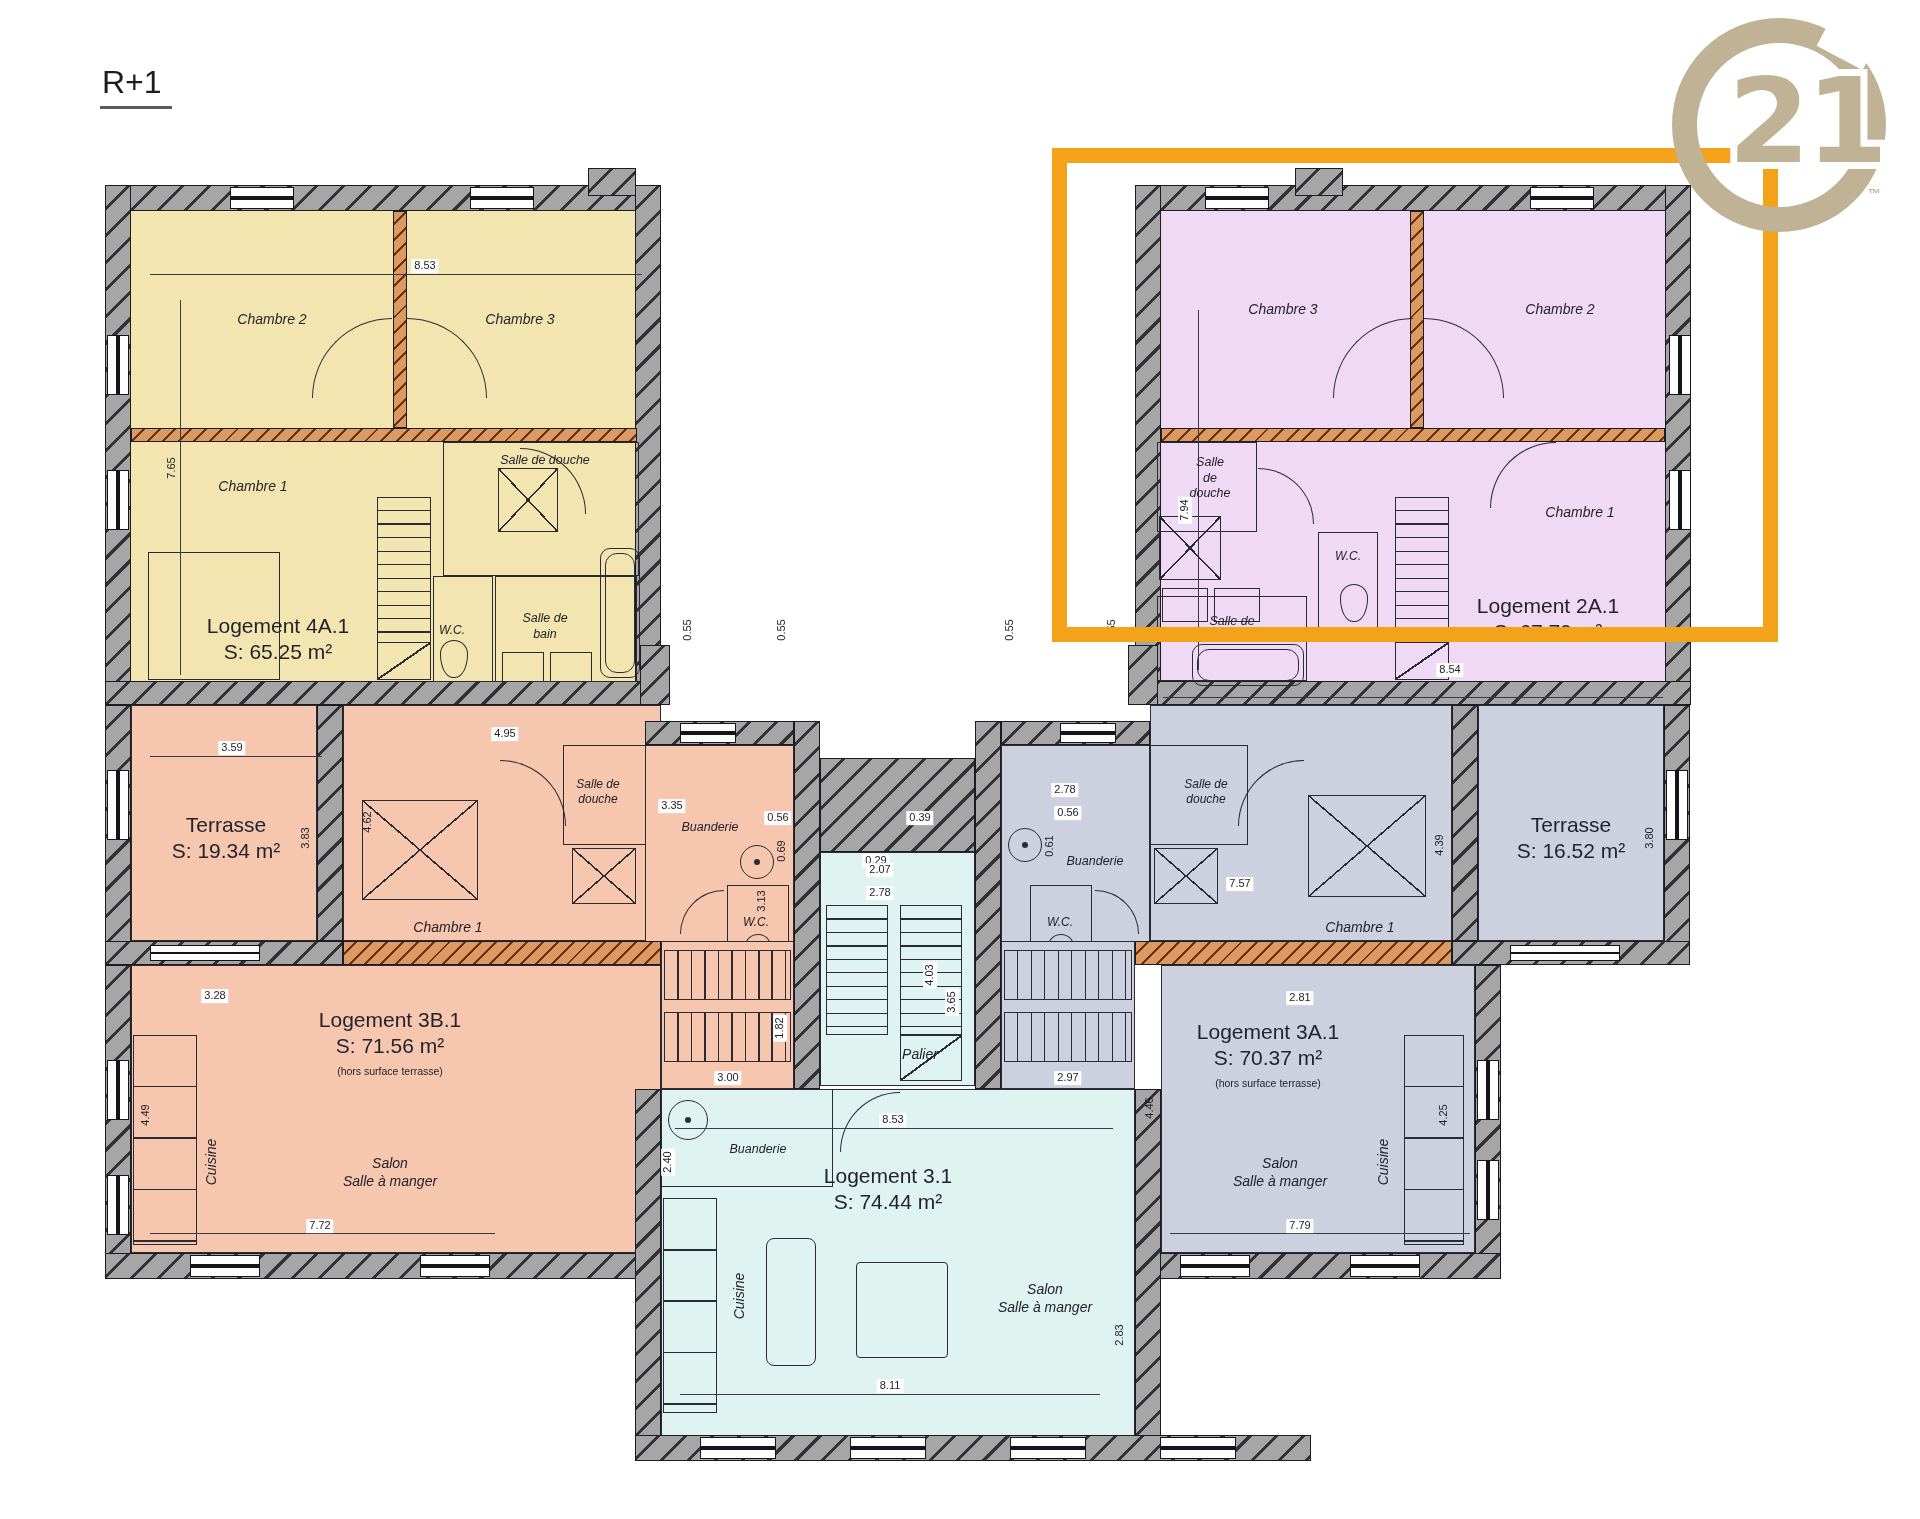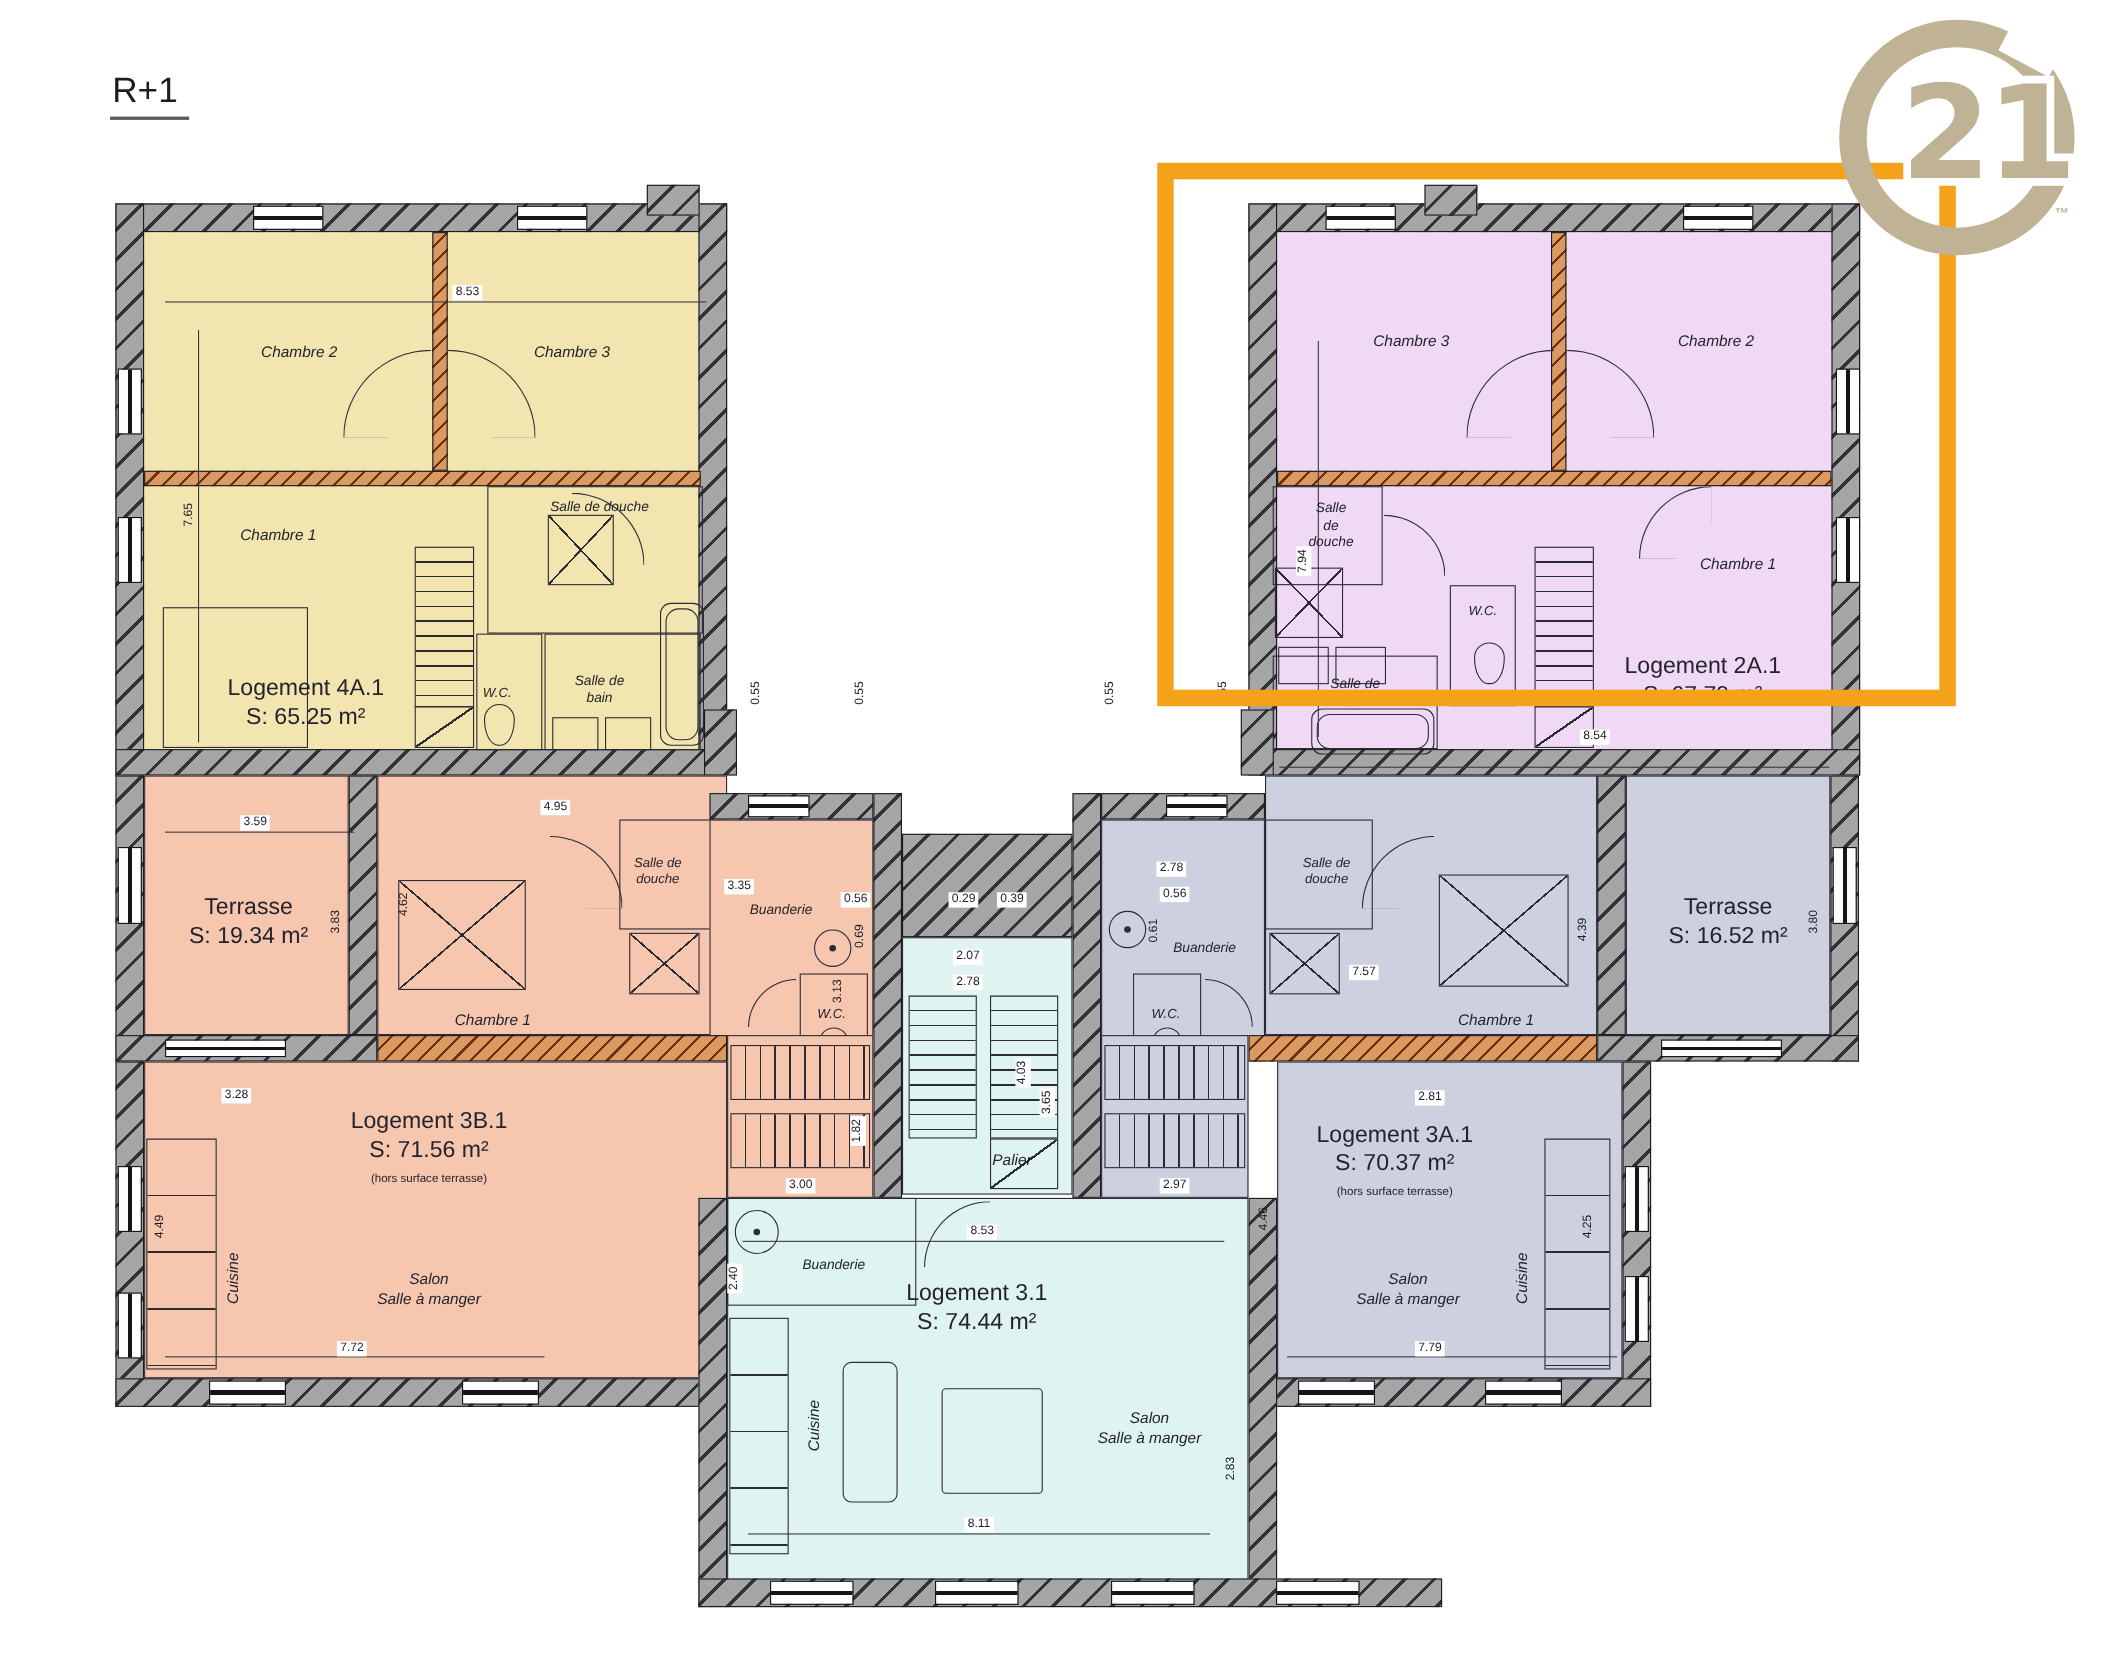--- a/index.html
+++ b/index.html
@@ -200,21 +200,21 @@
   <div class="lbl dim rot" style="left:782px;top:851px">0.69</div>
   <div class="lbl dim rot" style="left:762px;top:901px">3.13</div>
 
   <div class="wall" style="left:794px;top:721px;width:26px;height:368px"></div>
   <div class="wall" style="left:975px;top:721px;width:26px;height:368px"></div>
   <div class="wall" style="left:820px;top:758px;width:155px;height:94px"></div>
   <div class="floor" style="left:820px;top:852px;width:155px;height:234px;background:#DFF3F0"></div>
   <div class="stairsV" style="left:826px;top:905px;width:62px;height:130px"></div>
   <div class="stairsV" style="left:900px;top:905px;width:62px;height:130px"></div>
   <div class="diag" style="left:900px;top:1035px;width:62px;height:46px"></div>
-  <div class="lbl dim chip" style="left:876px;top:818px">0.29</div>
+  <div class="lbl dim chip" style="left:876px;top:861px">0.29</div>
   <div class="lbl dim chip" style="left:920px;top:818px">0.39</div>
   <div class="lbl dim chip" style="left:880px;top:870px">2.07</div>
   <div class="lbl dim chip" style="left:880px;top:893px">2.78</div>
   <div class="lbl dim rot chip" style="left:930px;top:975px">4.03</div>
   <div class="lbl dim rot chip" style="left:952px;top:1002px">3.65</div>
   <div class="lbl room" style="left:920px;top:1055px">Palier</div>
 
   <div class="floor" style="left:1001px;top:745px;width:149px;height:220px;background:#CDD0DF"></div>
   <div class="wall" style="left:1001px;top:721px;width:149px;height:24px"></div>
   <div class="win" style="left:1060px;top:723px;width:56px;height:20px"></div>

